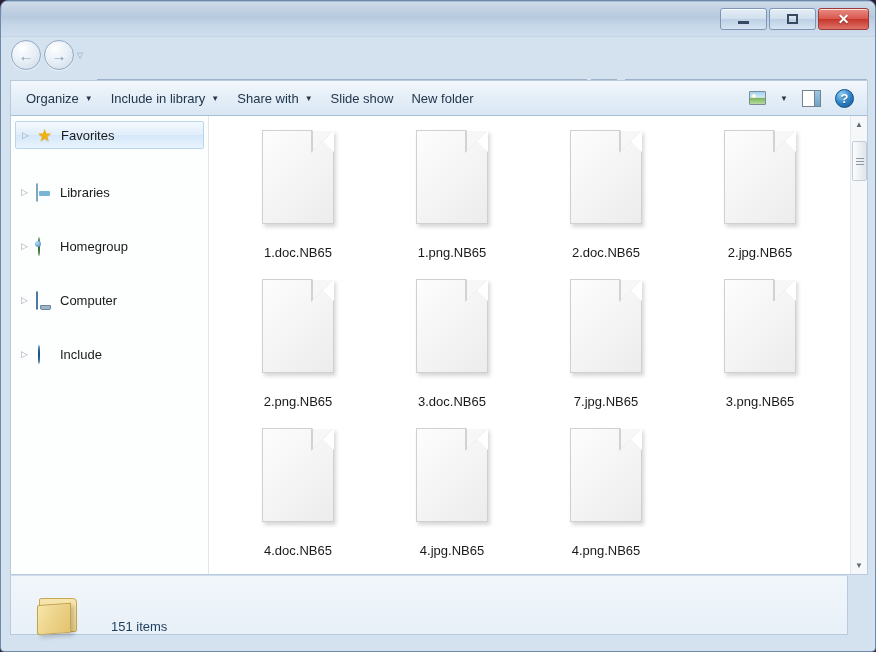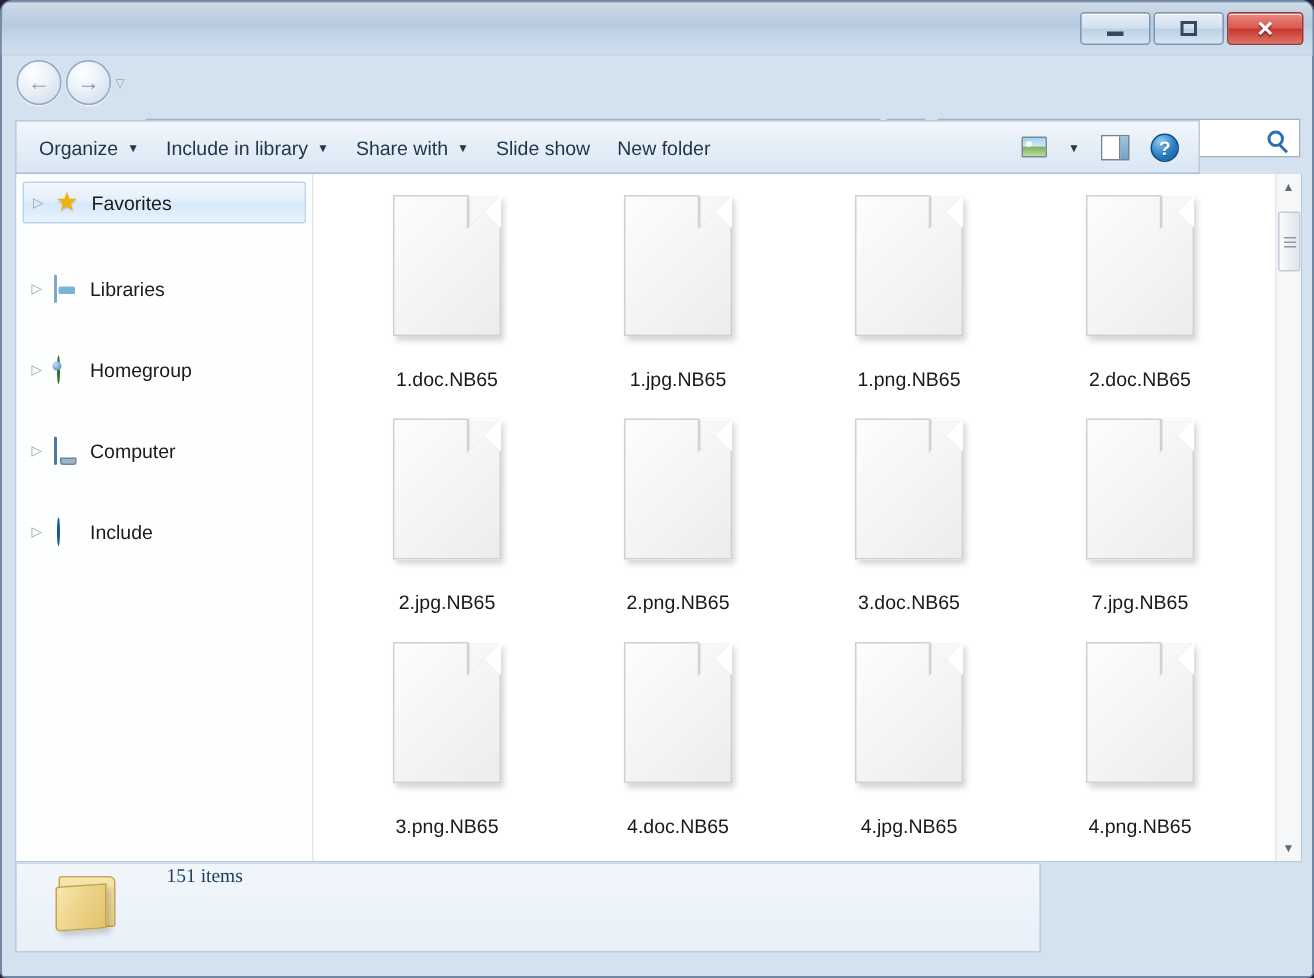--- a/index.html
+++ b/index.html
@@ -103,21 +103,21 @@
     width: 11px; height: 11px; border: 2px solid #2f6fae; border-radius: 50%;
     position: relative; margin-right: 4px;
   }
   .search-gl::after {
     content: ""; position: absolute; right: -5px; bottom: -4px;
     width: 7px; height: 2px; background: #2f6fae; transform: rotate(45deg);
   }
 
   
   .toolbar {
-    position: absolute; left: 9px; top: 79px; width: 790px; height: 36px;
+    position: absolute; left: 9px; top: 79px; width: 858px; height: 36px;
     background: linear-gradient(to bottom, #f2f7fc 0%, #e4eef7 50%, #d9e7f4 100%);
     border: 1px solid #b7cade; border-bottom: 1px solid #a8bed5;
     display: flex; align-items: center; padding: 2px 6px;
   }
   .tb-item {
     font-size: 13px; color: #22364c; padding: 5px 9px;
     display: flex; align-items: center; gap: 6px; cursor: default; white-space: nowrap;
   }
   .tb-caret { font-size: 8px; color: #22364c; }
   .tb-spacer { flex: 1; }
@@ -265,24 +265,24 @@
     position: absolute; top: 8px; left: 1px; width: 15px; height: 40px;
     background: linear-gradient(to right, #fdfdfd 0%, #eef1f4 45%, #dfe5eb 100%);
     border: 1px solid #c3ccd5; border-radius: 2px;
     display: flex; align-items: center; justify-content: center; cursor: default;
   }
   .sb-grip { width: 8px; }
   .sb-grip div { height: 1px; background: #8e99a5; margin: 2px 0; }
 
   
   .statusbar {
-    position: absolute; left: 9px; top: 574px; width: 684px; height: 60px;
+    position: absolute; left: 9px; top: 574px; width: 838px; height: 60px;
     background: linear-gradient(to bottom, #f1f6fb 0%, #e8f0f8 100%);
     border: 1px solid #b7cade; border-top: 1px solid #cfdceb;
-    display: flex; align-items: flex-start; font-family: Liberation Serif, serif;
+    display: flex; align-items: flex-end;
   }
   .folder-big {
     width: 44px; height: 38px; position: relative; margin-left: 26px;
     margin-top: 6px;
   }
   .folder-back {
     position: absolute; left: 2px; top: 2px; width: 38px; height: 34px;
     background: linear-gradient(to bottom, #f6e6af 0%, #edd48b 100%);
     border: 1px solid #c8a855; border-radius: 2px 4px 2px 2px;
   }
@@ -412,26 +412,20 @@
       </div>
     </div>
 
     <div class="filepane">
       <div class="filegrid">
         <div class="fileitem">
           <span class="doc-icon">
               <span class="doc-fold"></span>
             </span>
           <span class="file-label">1.doc.NB65</span>
-        </div>
-        <div class="fileitem">
-          <span class="doc-icon">
-              <span class="doc-fold"></span>
-            </span>
-          <span class="file-label">1.jpg.NB65</span>
         </div>
         <div class="fileitem">
           <span class="doc-icon">
               <span class="doc-fold"></span>
             </span>
           <span class="file-label">1.png.NB65</span>
         </div>
         <div class="fileitem">
           <span class="doc-icon">
               <span class="doc-fold"></span>

